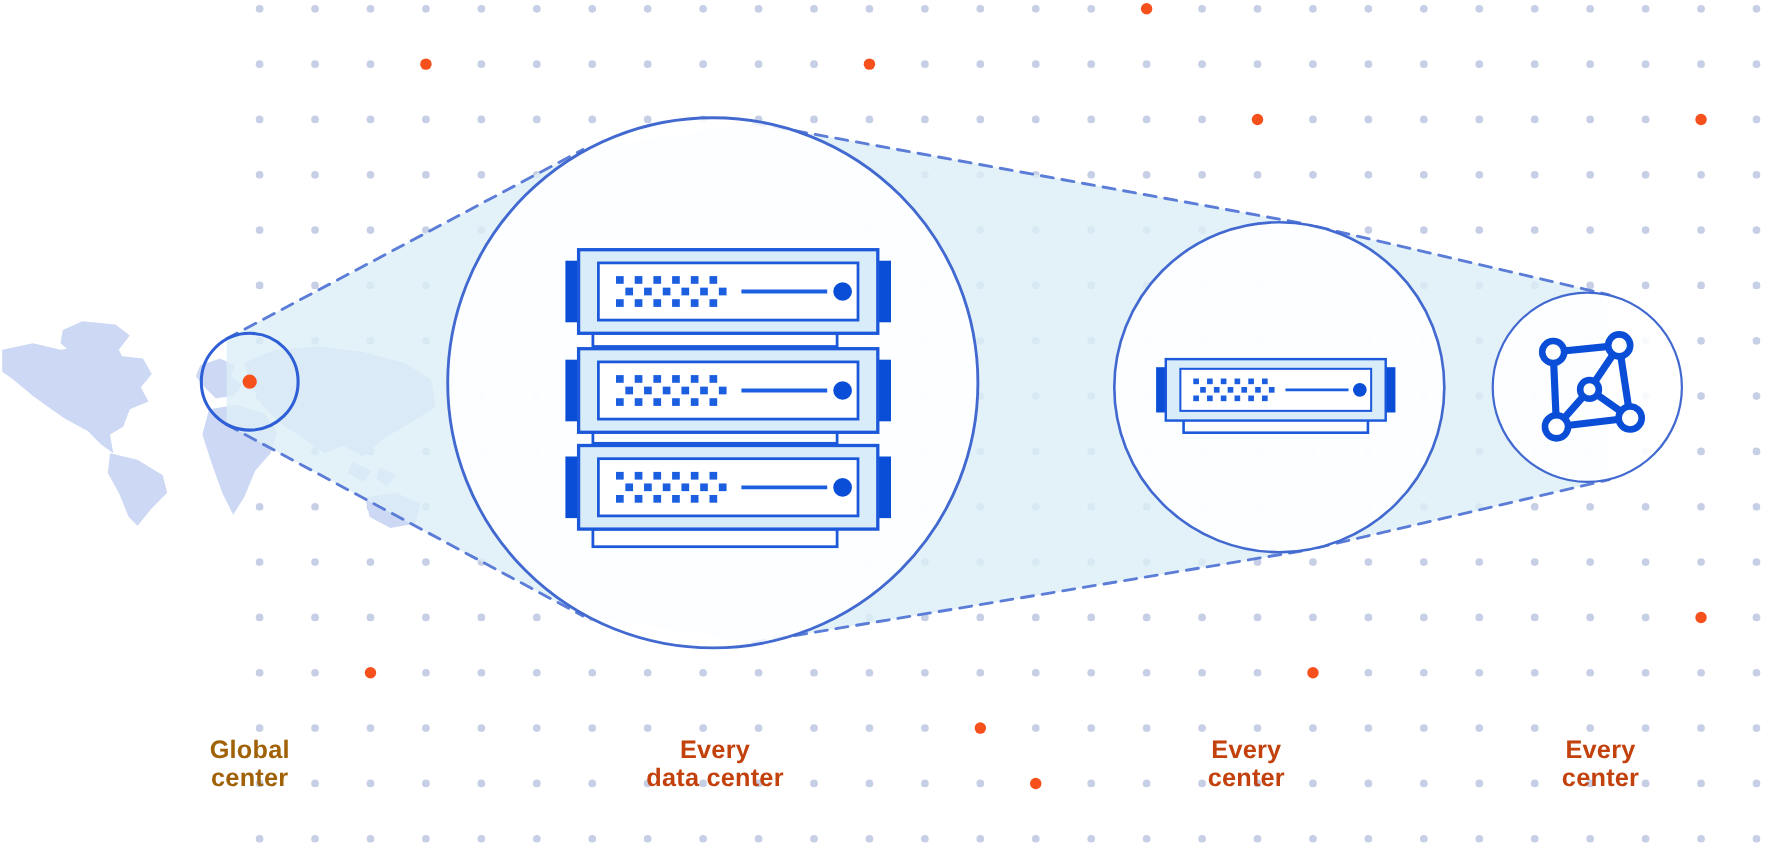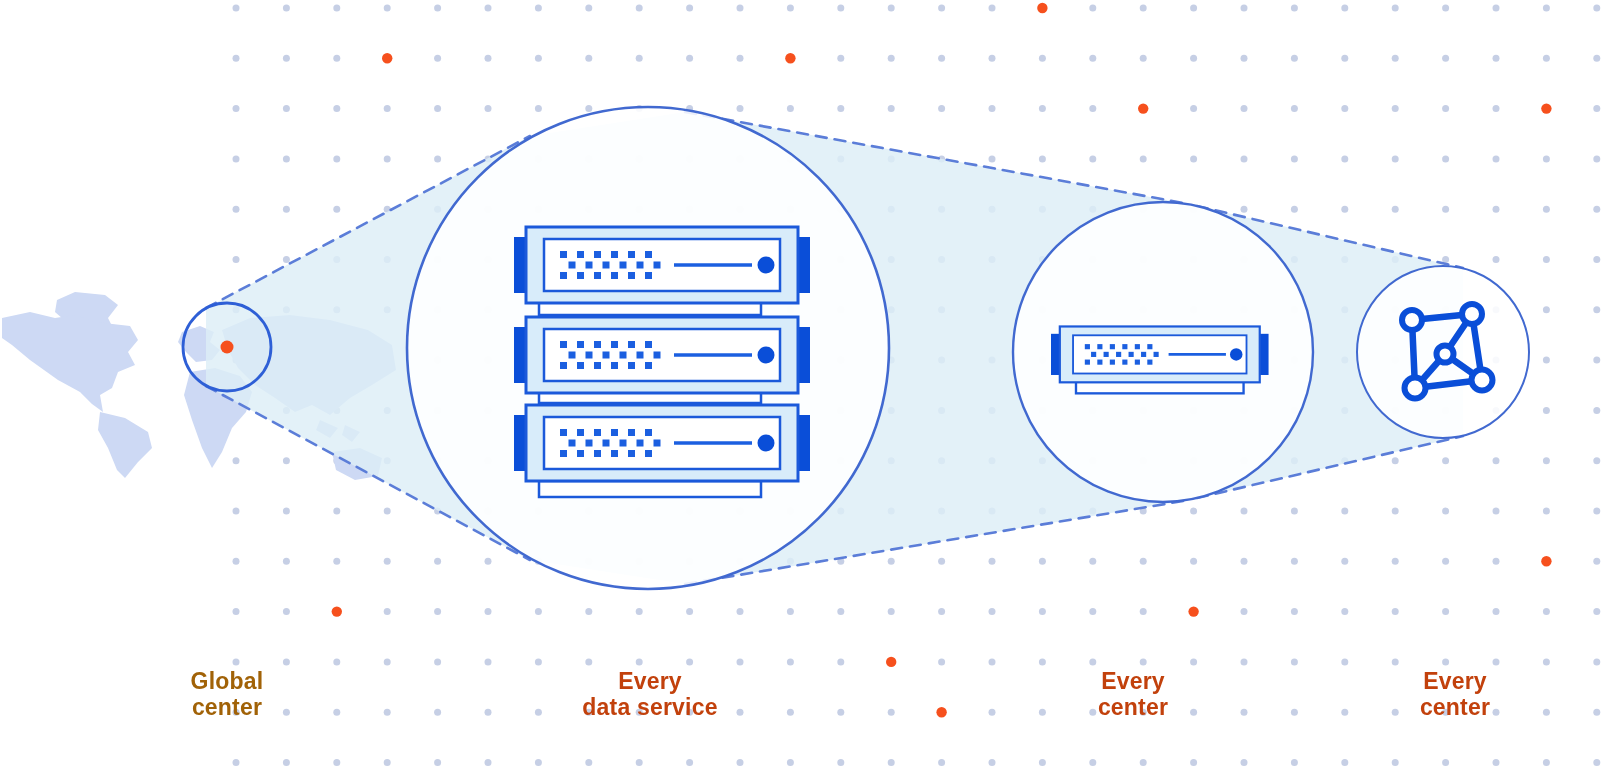--- a/index.html
+++ b/index.html
@@ -578,21 +578,21 @@
   <circle fill="#f6501d" cx="227" cy="347" r="6.5"></circle>
 </svg>
 
 <div class="caption blue" style="left:227px; top:668px;">
   <span>Global</span>
   <span>center</span>
 </div>
 
 <div class="caption dark" style="left:650px; top:668px;">
   <span>Every</span>
-  <span>data service</span>
+  <span>data center</span>
 </div>
 
 <div class="caption dark" style="left:1133px; top:668px;">
   <span>Every</span>
   <span>center</span>
 </div>
 
 <div class="caption dark" style="left:1455px; top:668px;">
   <span>Every</span>
   <span>center</span>

